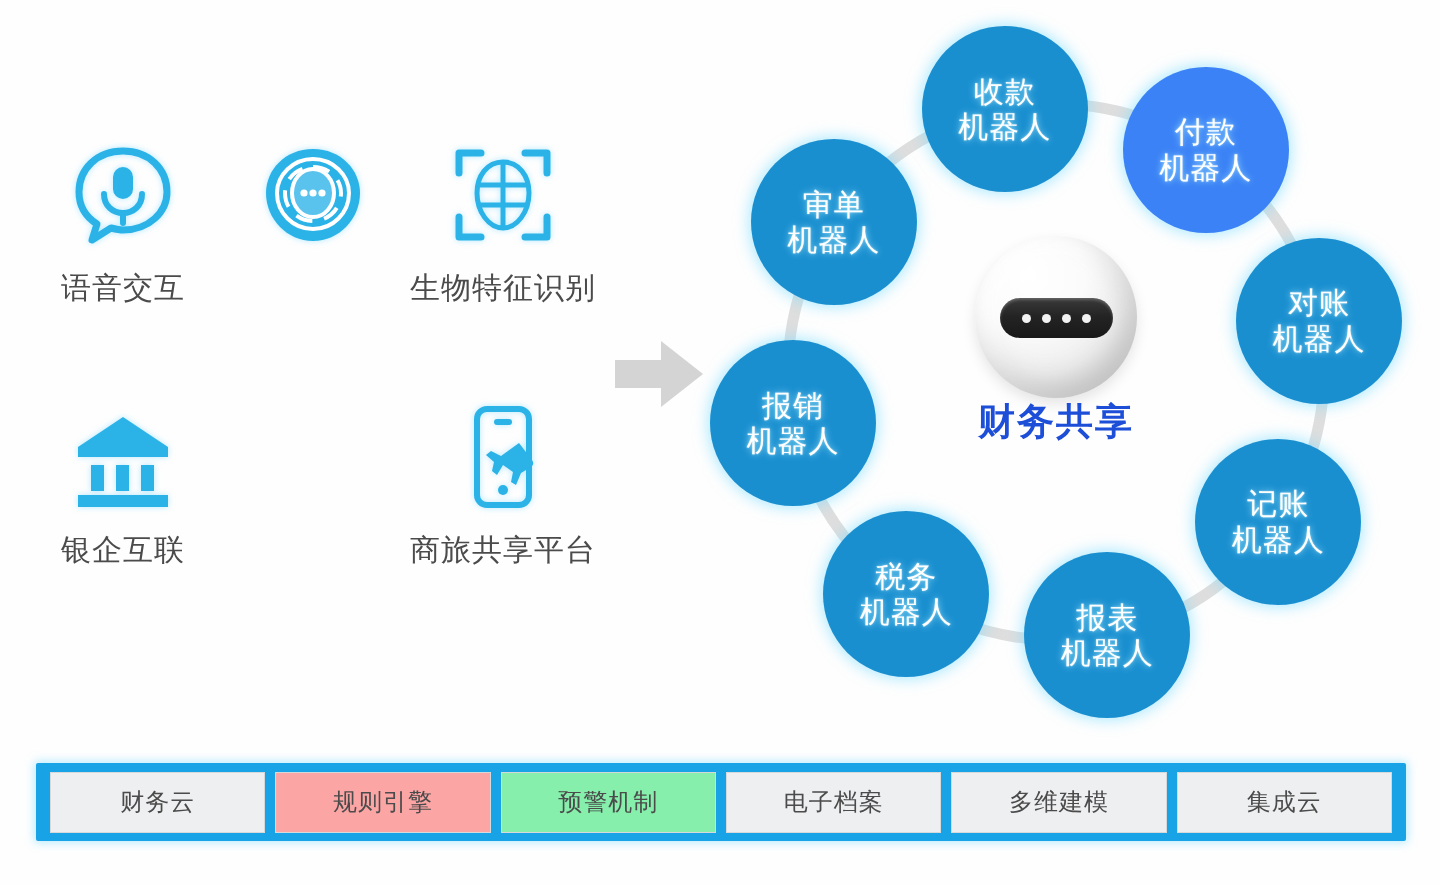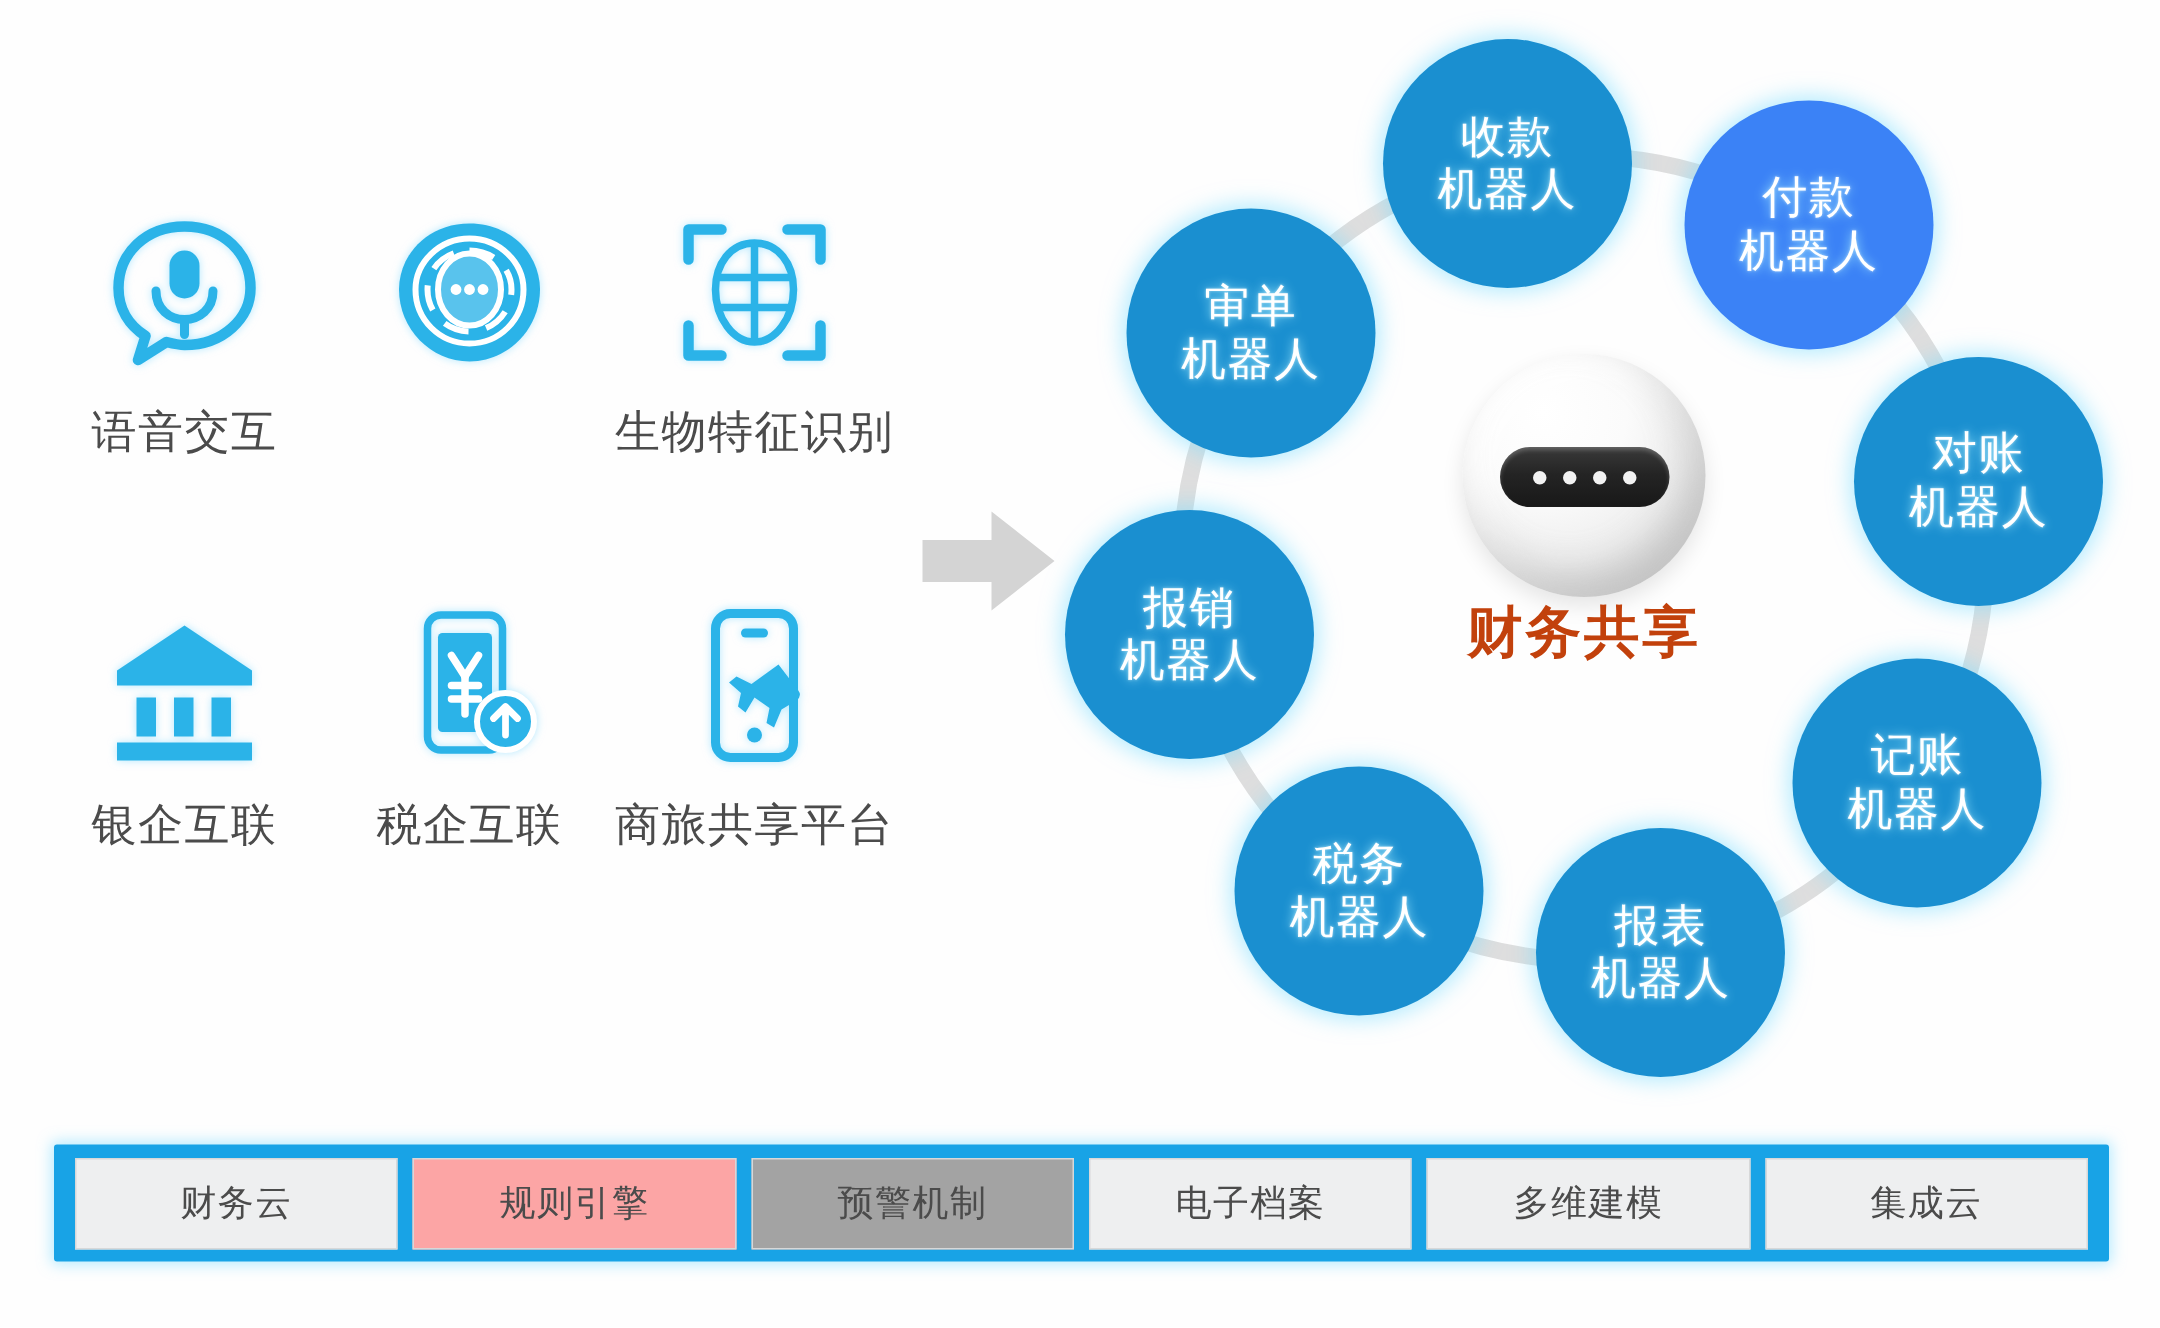--- a/index.html
+++ b/index.html
@@ -52,21 +52,21 @@
   }
   .hub-visor{
     position:absolute;left:34px;top:62px;width:113px;height:40px;border-radius:20px;
     background:linear-gradient(180deg,#3a3a3a 0%,#242424 45%,#181818 100%);
     display:flex;align-items:center;justify-content:center;gap:11px;
     box-shadow:inset 0 2px 3px rgba(255,255,255,.22);
   }
   .hub-dot{width:9px;height:9px;border-radius:50%;background:#f2f2f2;}
   .hub-title{
     position:absolute;left:196px;top:400px;width:320px;text-align:center;
-    font-size:37px;font-weight:bold;line-height:1.18;color:#c2410c;letter-spacing:2px;
+    font-size:37px;font-weight:bold;line-height:1.18;color:#1d4ed8;letter-spacing:2px;
   }
 
   
   .platform{
     position:absolute;left:36px;top:763px;width:1370px;height:78px;
     background:#18a3e6;border-radius:2px;
     box-shadow:0 0 9px 2px rgba(120,220,255,.5);
     display:flex;align-items:center;justify-content:space-between;
     padding:0 9px;box-sizing:border-box;
   }
@@ -133,38 +133,20 @@
           <path d="M52 12 L97 42 L97 52 L7 52 L7 42 Z" fill="#2bb3e8"></path>
           <rect x="20" y="60" width="13" height="26" fill="#2bb3e8"></rect>
           <rect x="45" y="60" width="13" height="26" fill="#2bb3e8"></rect>
           <rect x="70" y="60" width="13" height="26" fill="#2bb3e8"></rect>
           <rect x="7" y="90" width="90" height="12" fill="#2bb3e8"></rect>
         </svg>
       </div>
       <div class="cap-label" style="color: rgb(75, 75, 75);">银企互联</div>
     </div>
 
-    <div class="cap-cell" style="left:190px;top:262px;">
-      <div class="cap-icon">
-        <svg width="104" height="104" viewBox="0 0 104 104">
-          <rect x="24" y="5" width="50" height="90" rx="9" fill="none" stroke="#2bb3e8" stroke-width="5"></rect>
-          <rect x="31" y="17" width="36" height="66" rx="3" fill="#2bb3e8"></rect>
-          <g stroke="#ffffff" stroke-width="5" stroke-linecap="round">
-            <line x1="40" y1="32" x2="49" y2="46"></line>
-            <line x1="58" y1="32" x2="49" y2="46"></line>
-            <line x1="40" y1="52" x2="58" y2="52"></line>
-            <line x1="40" y1="61" x2="58" y2="61"></line>
-            <line x1="49" y1="46" x2="49" y2="71"></line>
-          </g>
-          <circle cx="76" cy="76" r="19" fill="#2bb3e8" stroke="#ffffff" stroke-width="4"></circle>
-          <path d="M76 85 L76 67 M68 74 L76 66 L84 74" fill="none" stroke="#ffffff" stroke-width="4.5" stroke-linecap="round" stroke-linejoin="round"></path>
-        </svg>
-      </div>
-      <div class="cap-label" style="color: rgb(75, 75, 75);">税企互联</div>
-    </div>
 
     <div class="cap-cell" style="left:380px;top:262px;">
       <div class="cap-icon">
         <svg width="104" height="104" viewBox="0 0 104 104">
           <rect x="26" y="4" width="52" height="96" rx="10" fill="none" stroke="#2bb3e8" stroke-width="6"></rect>
           <rect x="43" y="14" width="18" height="6" rx="3" fill="#2bb3e8"></rect>
           <path d="M68 38 L50 51 L40 46 L35 50 L43 57 L41 66 L46 70 L52 60 L62 67 L60 77 L65 80 L70 68 L80 62 Q84 59 81 55 Z" fill="#2bb3e8"></path>
           <circle cx="52" cy="85" r="5" fill="#2bb3e8"></circle>
         </svg>
       </div>
@@ -230,21 +212,21 @@
     </div>
   </div>
 
   <div class="platform" style="background: rgb(24, 163, 230);">
     <div class="plat-box" style="background: rgb(238, 239, 240); color: rgb(75, 75, 75);">
         <span>财务云</span>
       </div>
     <div class="plat-box" style="background: #fca5a5; color: rgb(75, 75, 75);">
         <span>规则引擎</span>
       </div>
-    <div class="plat-box" style="background: #a3a3a3; color: rgb(75, 75, 75); justify-content: center;">
+    <div class="plat-box" style="background: #86efac; color: rgb(75, 75, 75); justify-content: center;">
         <span>预警机制</span>
       </div>
     <div class="plat-box" style="background: rgb(238, 239, 240); color: rgb(75, 75, 75);">
         <span>电子档案</span>
       </div>
     <div class="plat-box" style="background: rgb(238, 239, 240); color: rgb(75, 75, 75);">
         <span>多维建模</span>
       </div>
     <div class="plat-box" style="background: rgb(238, 239, 240); color: rgb(75, 75, 75);">
         <span>集成云</span>

